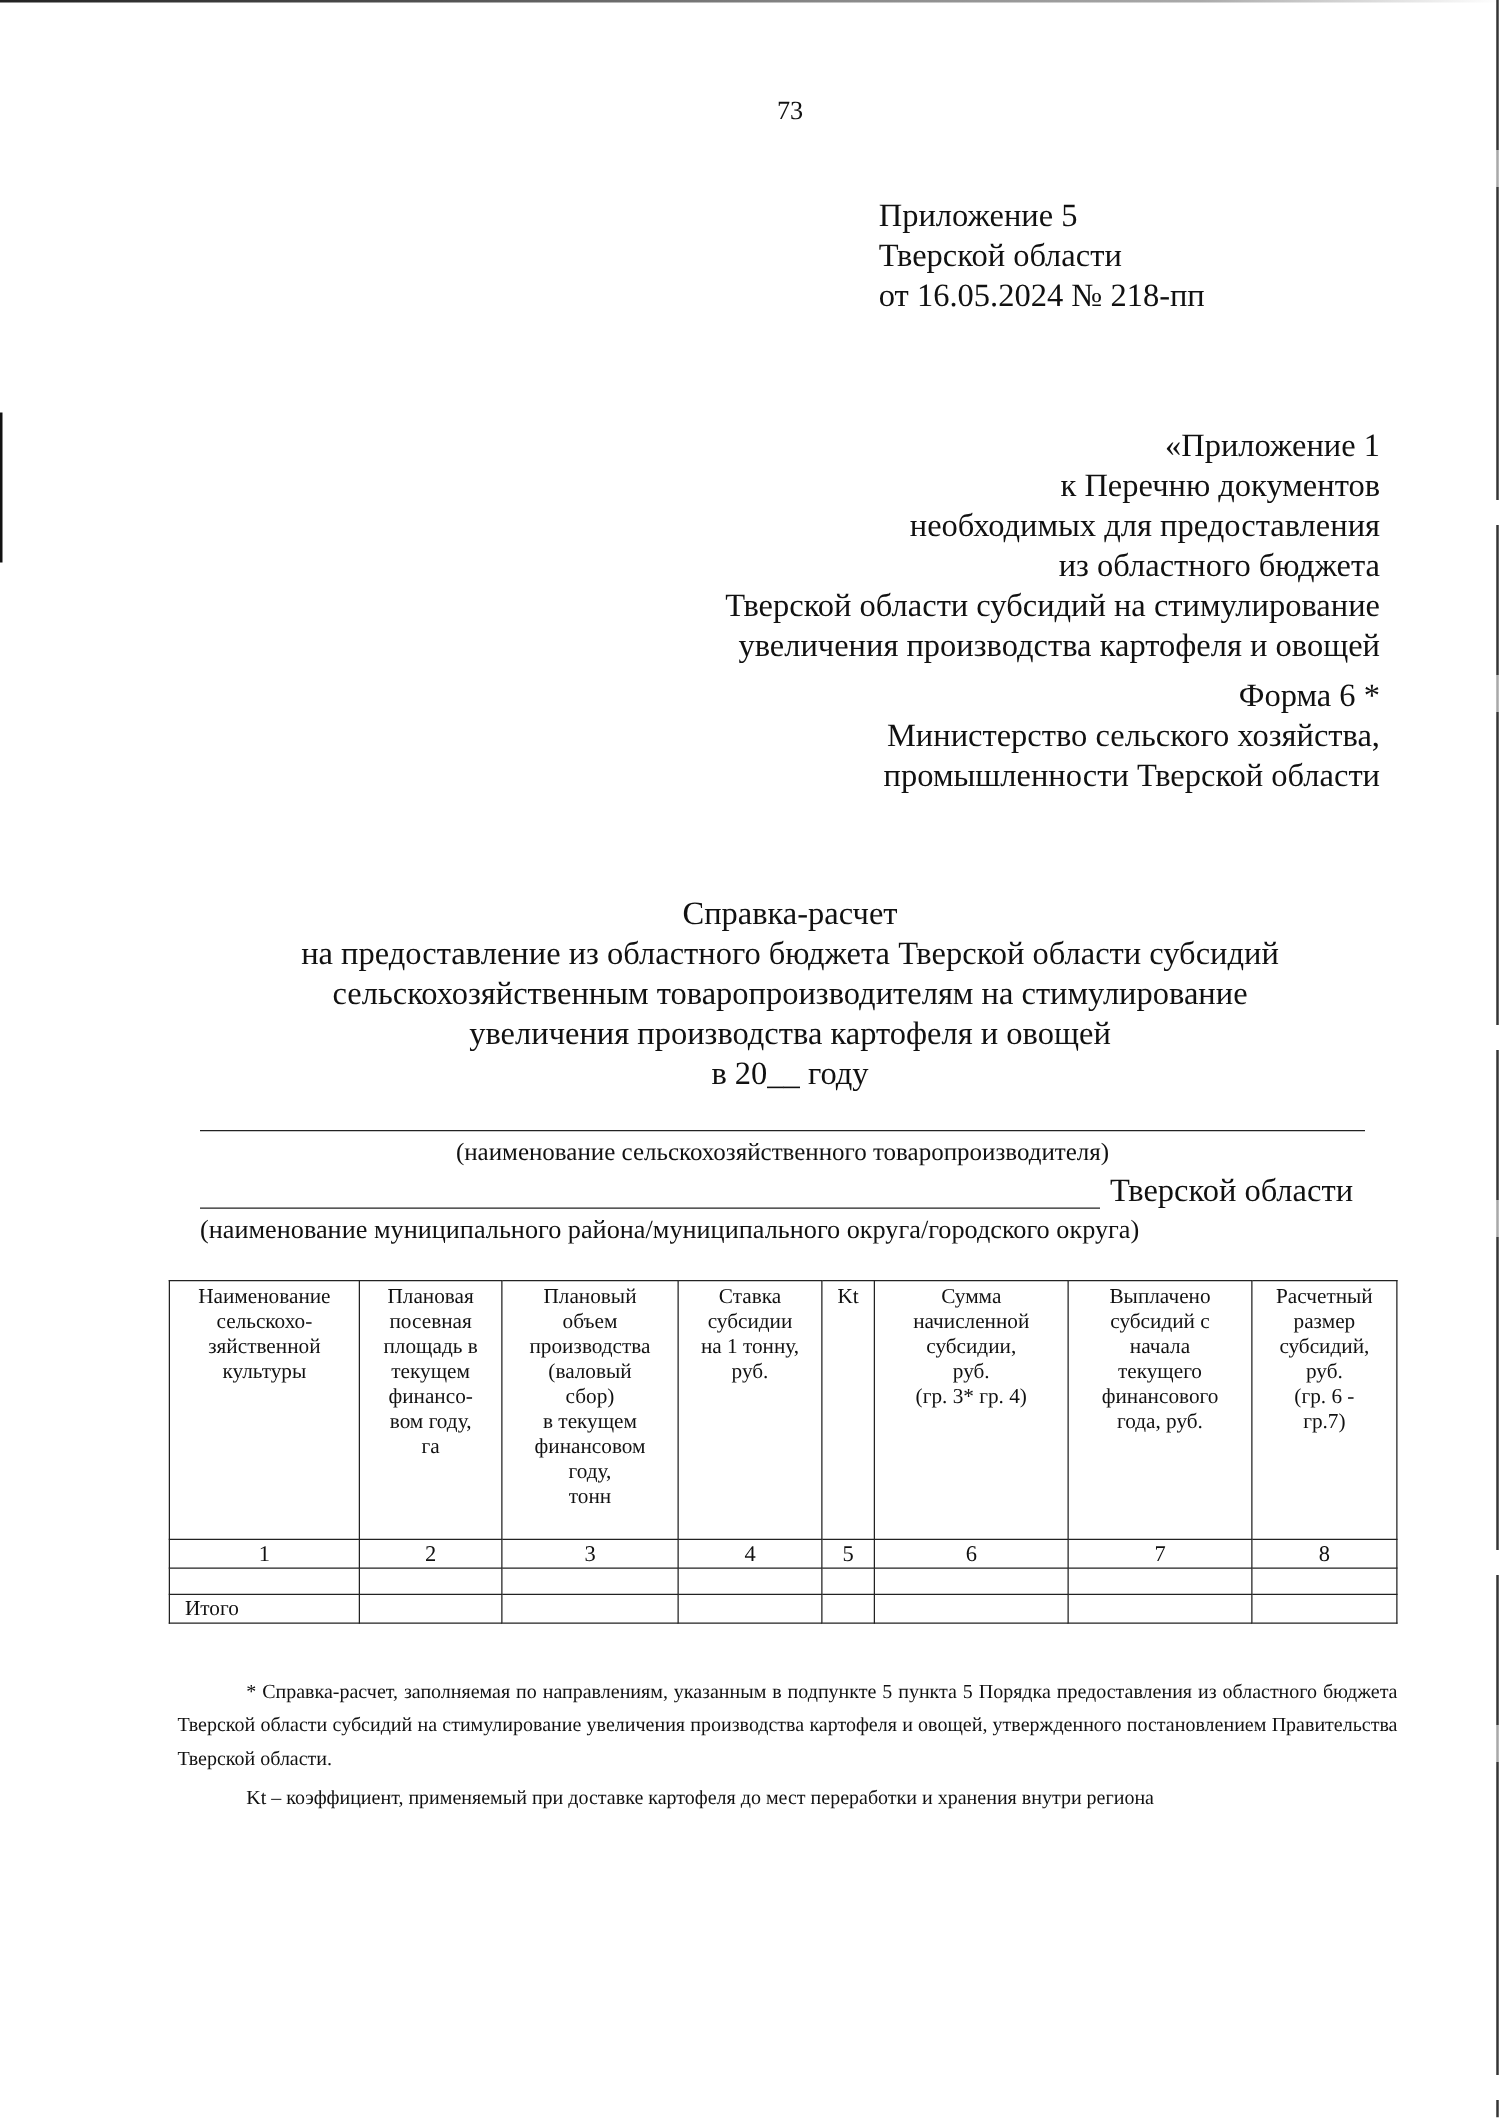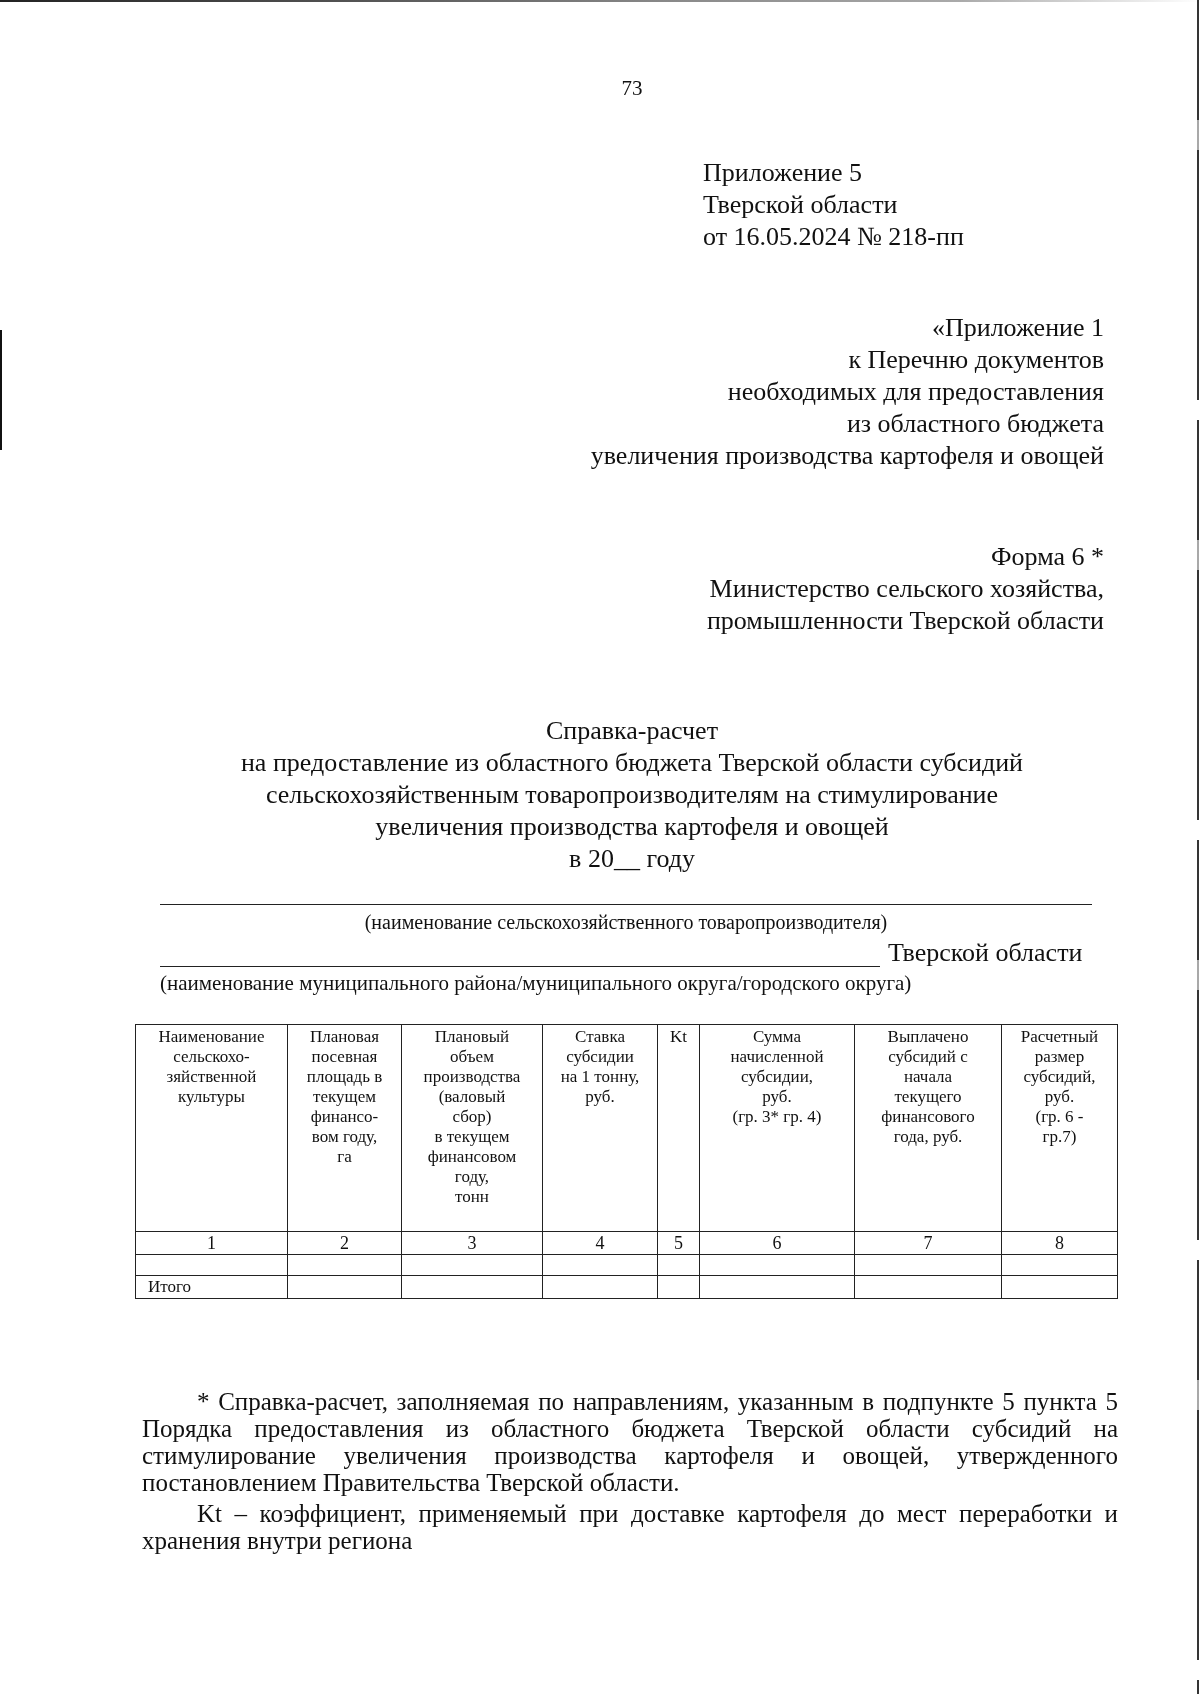--- a/index.html
+++ b/index.html
@@ -34,21 +34,21 @@
       font-size: 21px;
     }
     .appendix-block {
       left: 703px; top: 157px;
       font-size: 26px; line-height: 32px;
     }
     .right-block {
       right: 96px; text-align: right;
       font-size: 26px; line-height: 32px;
     }
-    .right-block.ref { top: 312px; }
+    .right-block.ref { top: 341px; }
     .right-block.form { top: 541px; }
     .title-block {
       left: 0; width: 1264px; top: 715px; text-align: center;
       font-size: 26px; line-height: 32px;
     }
     .title-block .line { display: block; }
     .fill-line-1 {
       left: 160px; top: 904px; width: 932px; height: 1px; background: #222;
     }
     .caption-1 {
@@ -77,21 +77,21 @@
       text-align: center;
       font-weight: normal;
     }
     table.grid th { height: 202px; white-space: pre-line; }
     table.grid tr.nums td { height: 18px; padding: 1px 3px; font-size: 18px; }
     table.grid tr.blank td { height: 18px; padding: 1px 3px; }
     table.grid tr.total td { height: 18px; padding: 1px 3px; }
     table.grid tr.total td.first { text-align: left; padding-left: 12px; }
     .footnote {
       left: 142px; width: 976px; top: 1340px;
-      font-size: 25px; line-height: 27px; text-align: justify; margin-top: 48px;
+      font-size: 16px; line-height: 27px; text-align: justify;
     }
     .footnote p { margin: 0; text-indent: 55px; }
     .footnote p + p { margin-top: 4px; }
   </style>
 </head>
 <body>
 
 <div class="scan-top"></div>
 <div class="scan-right"></div>
 <div class="scan-left"></div>
@@ -102,20 +102,21 @@
   <div>Приложение 5</div>
   <div>Тверской области</div>
   <div>от 16.05.2024 № 218-пп</div>
 </div>
 
 <div class="abs right-block ref">
   <div>«Приложение 1</div>
   <div>к Перечню документов</div>
   <div>необходимых для предоставления</div>
   <div>из областного бюджета</div>
+  <div>Тверской области субсидий на стимулирование</div>
   <div>увеличения производства картофеля и овощей</div>
 </div>
 
 <div class="abs right-block form">
   <div>Форма 6 *</div>
   <div>Министерство сельского хозяйства,</div>
   <div>промышленности Тверской области</div>
 </div>
 
 <div class="abs title-block">

